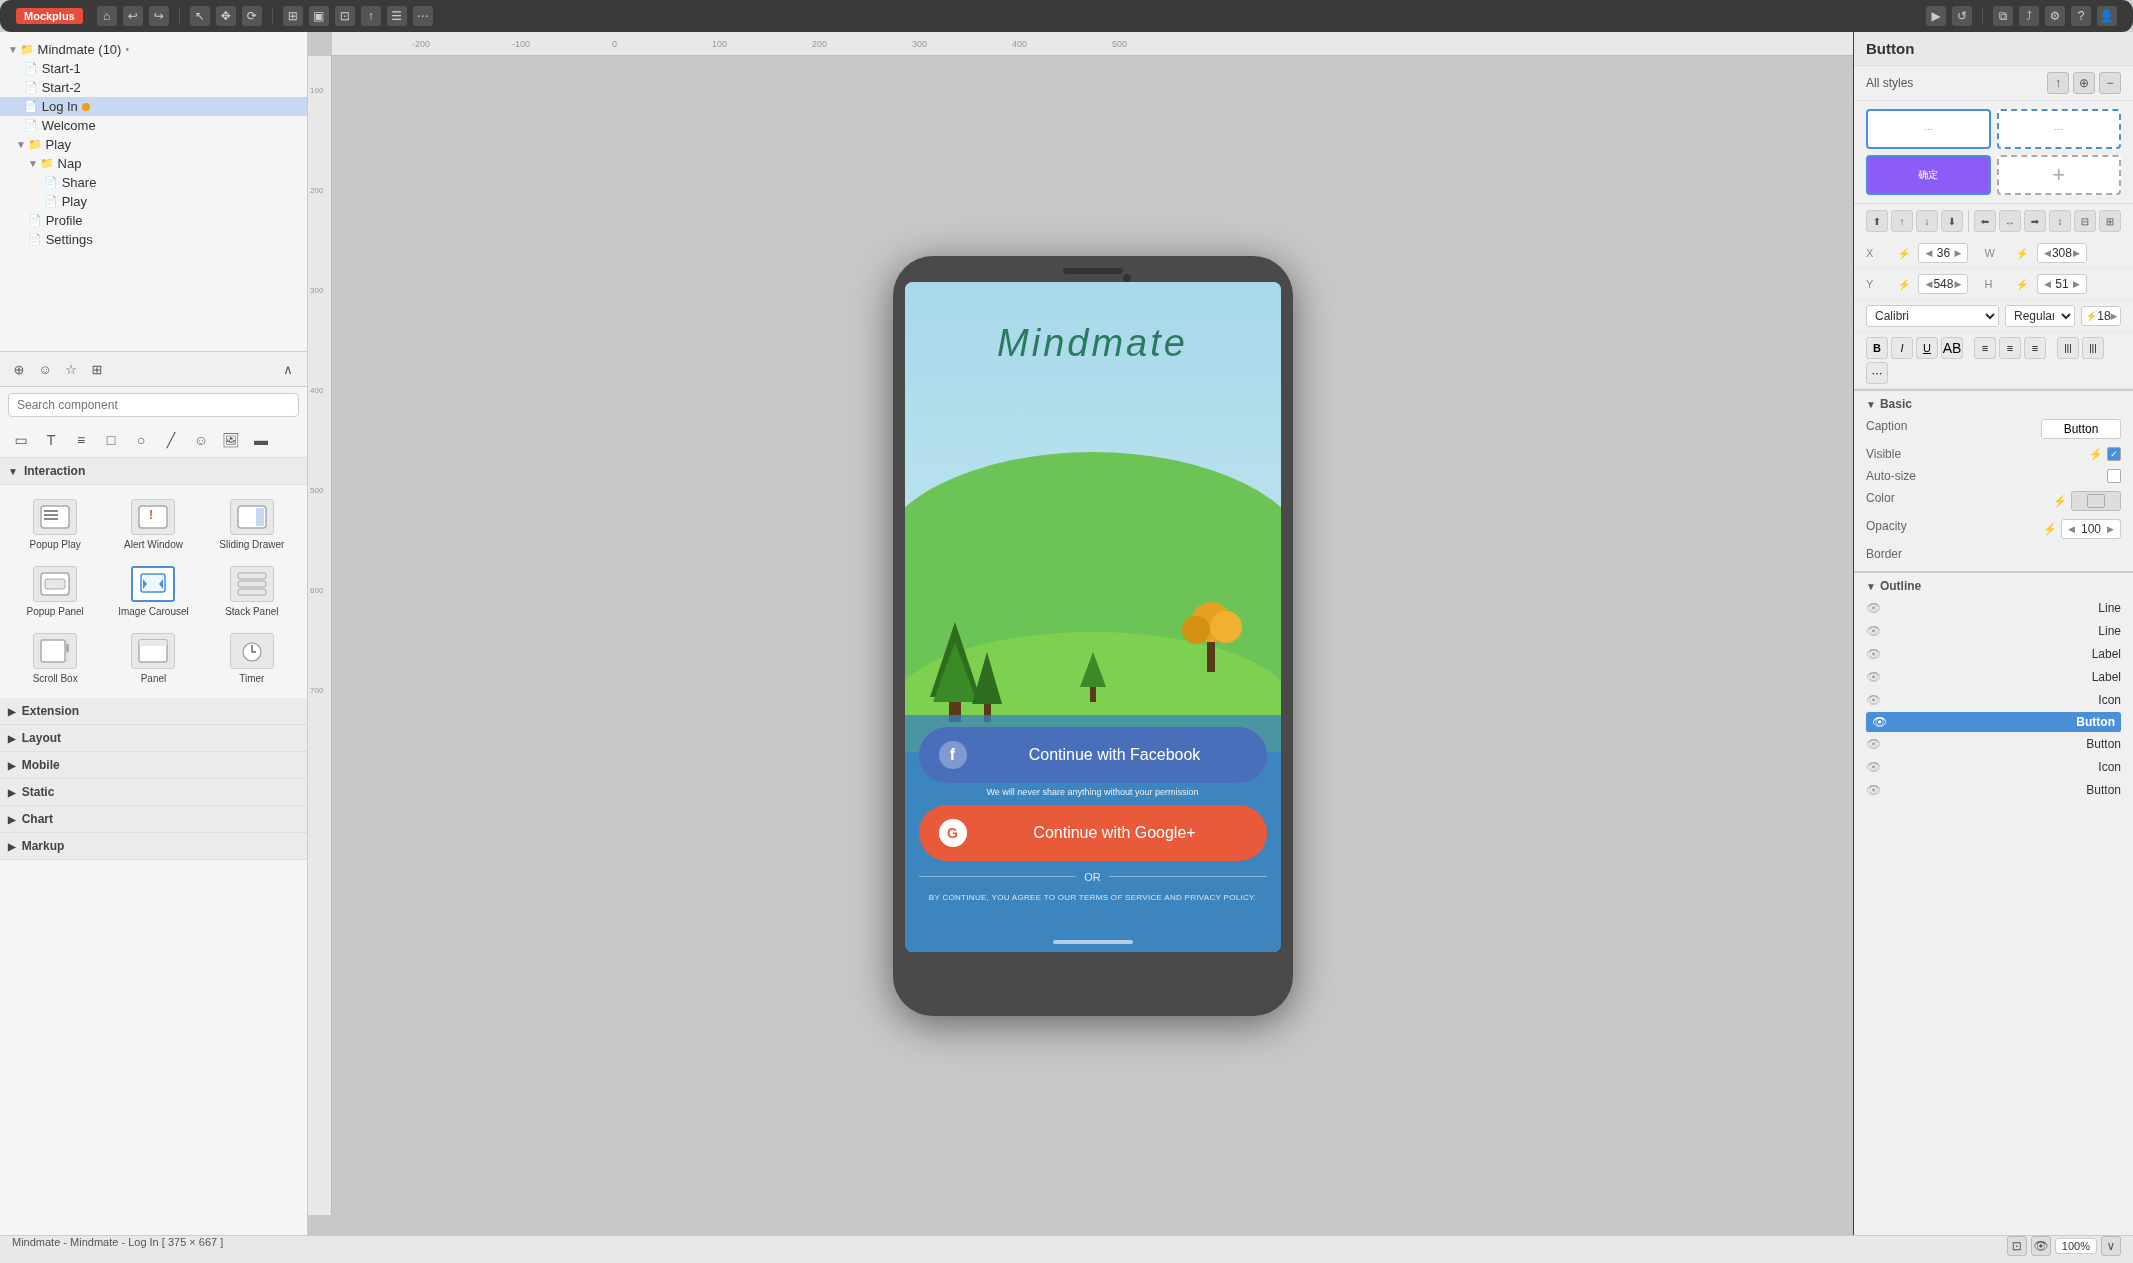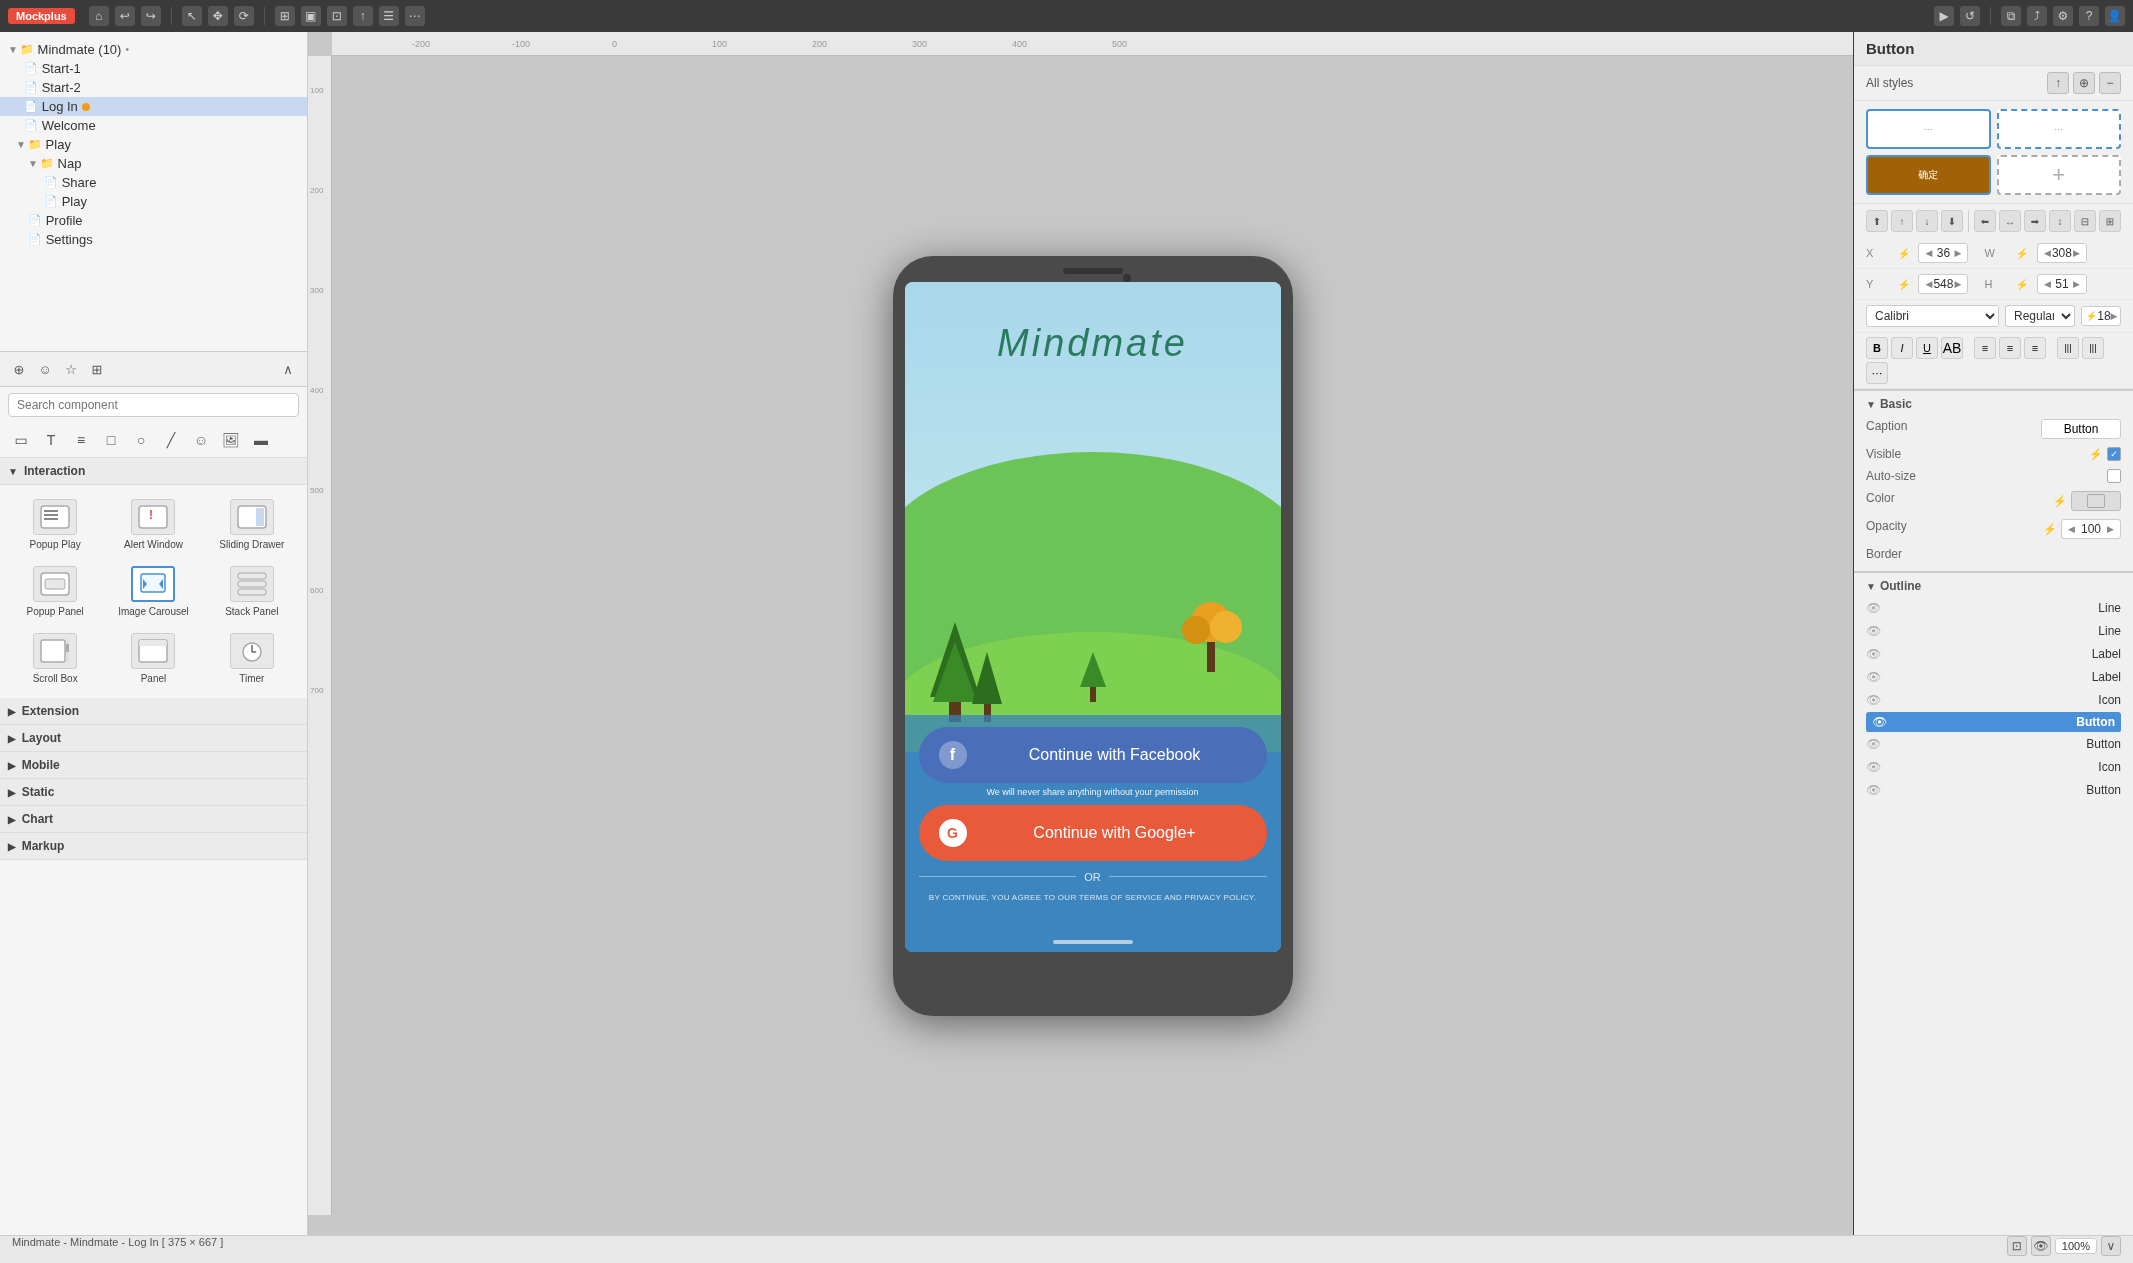--- a/index.html
+++ b/index.html
@@ -4,23 +4,24 @@
   <style>
     * { box-sizing: border-box; margin: 0; padding: 0; }
     body { font-family: -apple-system, BlinkMacSystemFont, 'Segoe UI', sans-serif; background: #d0d0d0; width: 2133px; height: 1263px; overflow: hidden; display: flex; flex-direction: column; }
 
     
     .top-bar {
       height: 32px;
       background: #3a3a3a;
       display: flex;
       align-items: center;
-      padding: 0 8px;
+      padding: 0 16px;
       gap: 6px;
       flex-shrink: 0;
+      border-radius: 11px;
     }
     .top-bar-logo {
       background: #e74c3c;
       color: white;
       font-size: 11px;
       font-weight: bold;
       padding: 2px 8px;
       border-radius: 3px;
       margin-right: 8px;
     }
@@ -880,21 +881,21 @@
       </div>
     </div>
 
     <div class="button-styles">
       <div class="btn-style-item">
         <span style="font-size:9px; color:#888">···</span>
       </div>
       <div class="btn-style-item dashed">
         <span style="font-size:9px; color:#888">···</span>
       </div>
-      <div class="btn-style-item" style="background:#a16207; color:white;">
+      <div class="btn-style-item" style="background:#8b5cf6; color:white;">
         <span style="font-size:10px; color:white">确定</span>
       </div>
       <div class="btn-style-plus">
         <span>+</span>
       </div>
     </div>
 
     <div class="align-row">
       <div class="align-btn">⬆</div>
       <div class="align-btn">↑</div>

